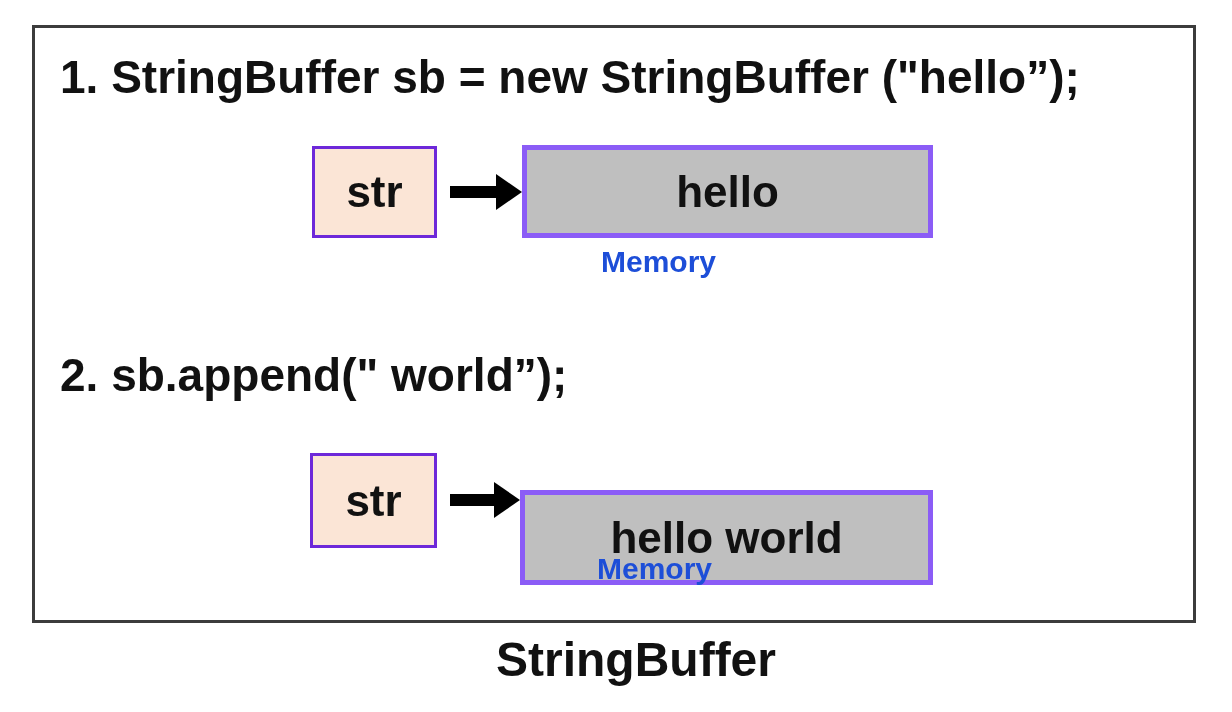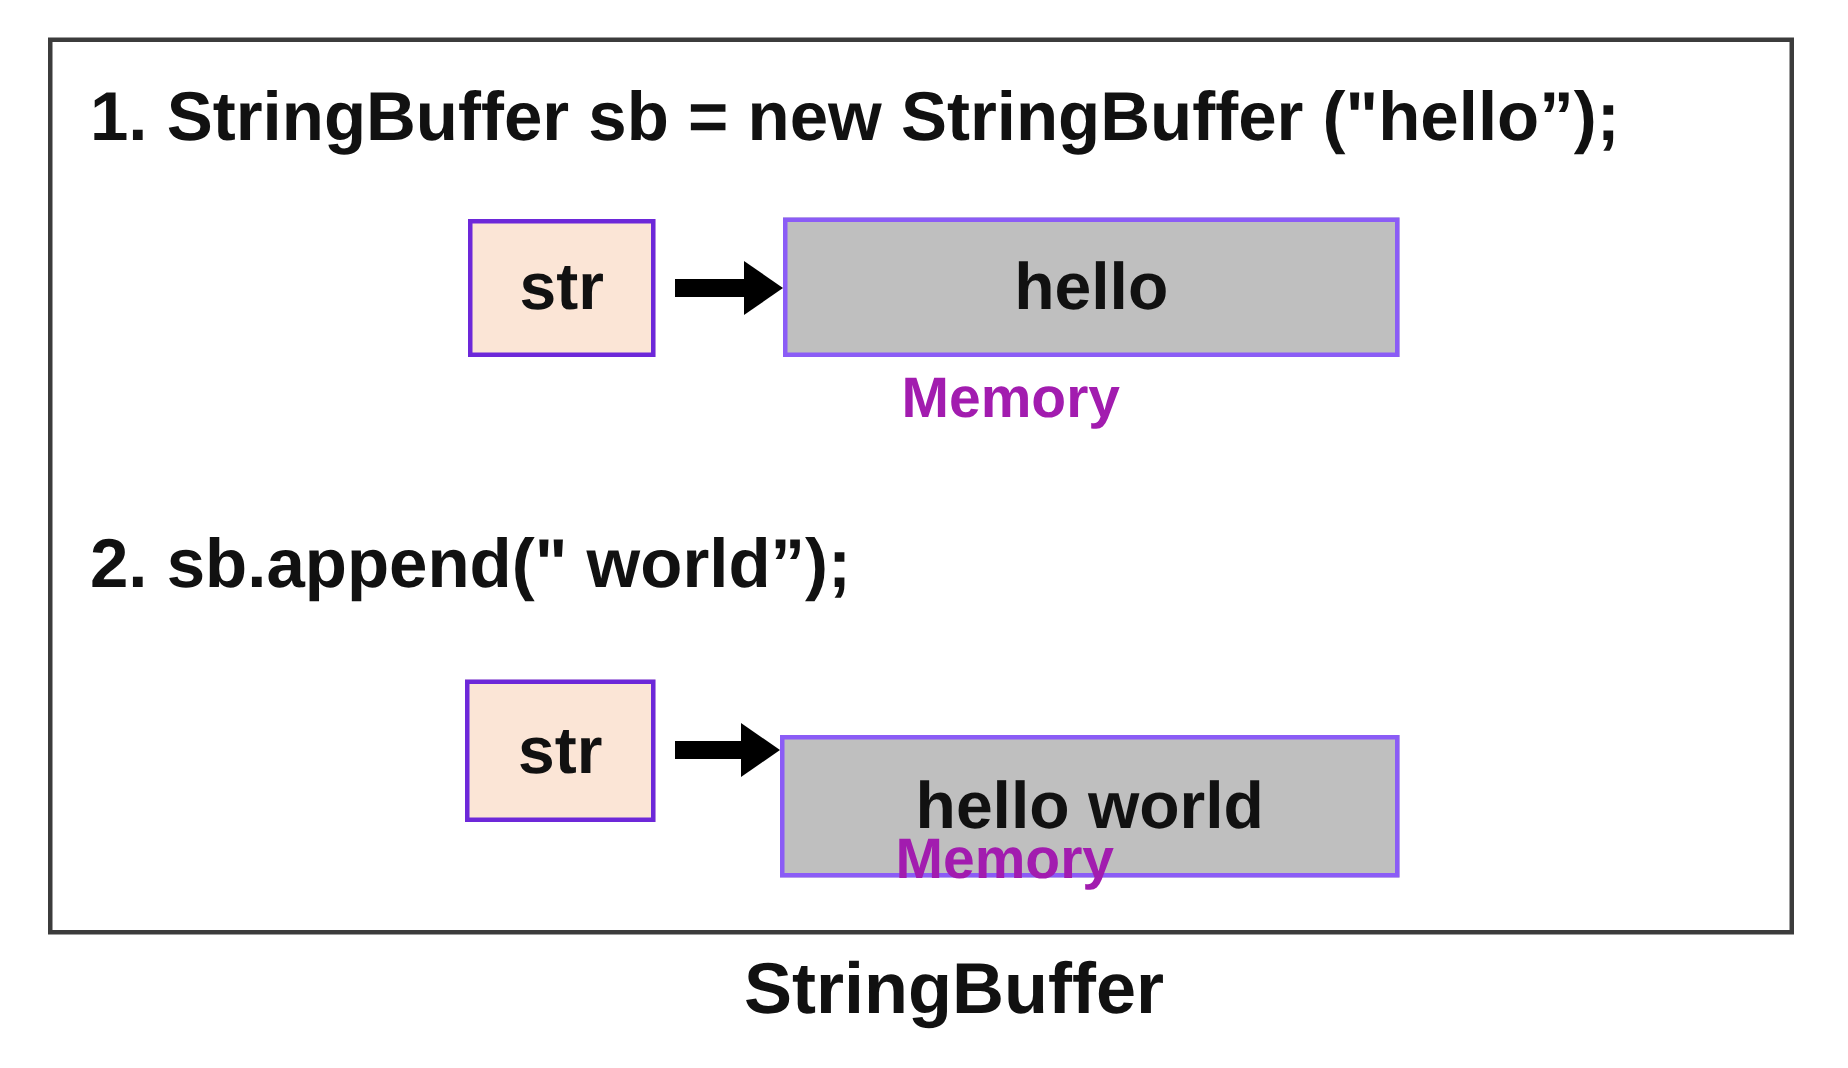--- a/index.html
+++ b/index.html
@@ -46,21 +46,21 @@
     font-size: 44px;
     font-weight: bold;
     color: #111111;
   }
   .var-box-1 { left: 312px; top: 146px; width: 125px; height: 92px; }
   .var-box-2 { left: 310px; top: 453px; width: 127px; height: 95px; }
   .mem-box {
     position: absolute;
     box-sizing: border-box;
     background: #bfbfbf;
-    border: 3px solid #8b5cf6;
+    border: 5px solid #8b5cf6;
     display: flex;
     align-items: center;
     justify-content: center;
     font-size: 44px;
     font-weight: bold;
     color: #111111;
   }
   .mem-box-1 { left: 522px; top: 145px; width: 411px; height: 93px; }
   .mem-box-2 { left: 520px; top: 453px; width: 413px; height: 95px; margin-top: 37px; }
   .arrow-shaft {
@@ -75,23 +75,23 @@
     width: 0;
     height: 0;
     border-top: 18px solid transparent;
     border-bottom: 18px solid transparent;
     border-left: 26px solid #000000;
   }
   .arrow-head-1 { left: 496px; top: 174px; }
   .arrow-head-2 { left: 494px; top: 482px; }
   .memory-label {
     position: absolute;
-    font-size: 38px;
+    font-size: 30px;
     font-weight: bold;
-    color: #a21caf;
+    color: #1d4ed8;
     line-height: 1;
     white-space: nowrap;
   }
   .memory-label-1 { left: 601px; top: 247px; }
   .memory-label-2 { left: 597px; top: 554px; }
   .caption {
     position: absolute;
     left: 0;
     top: 636px;
     width: 1232px;

